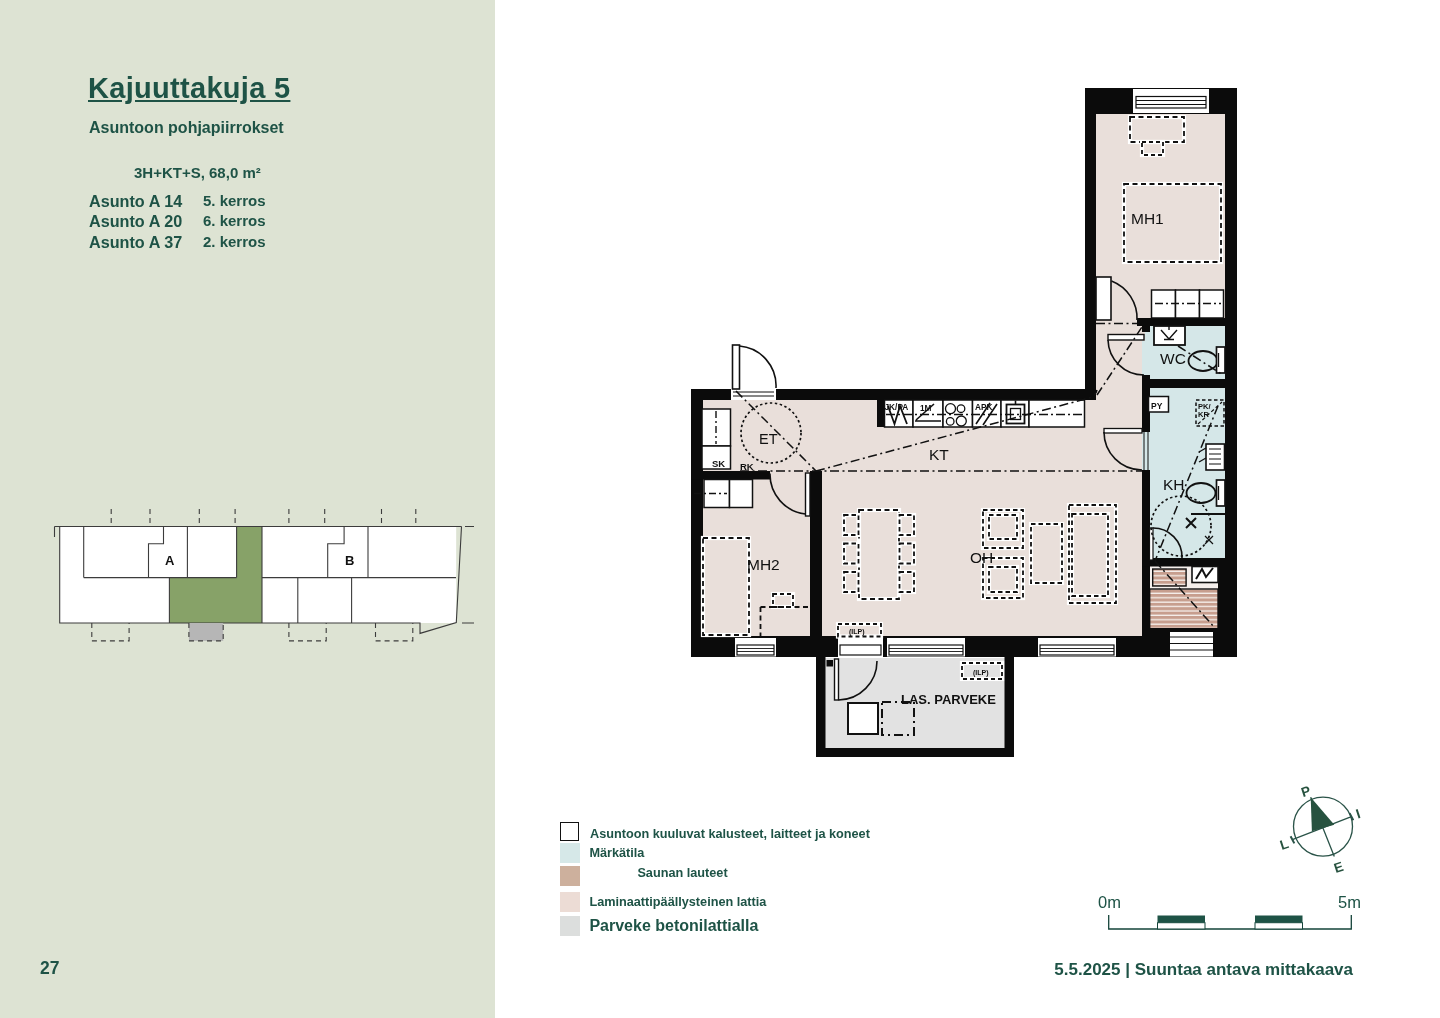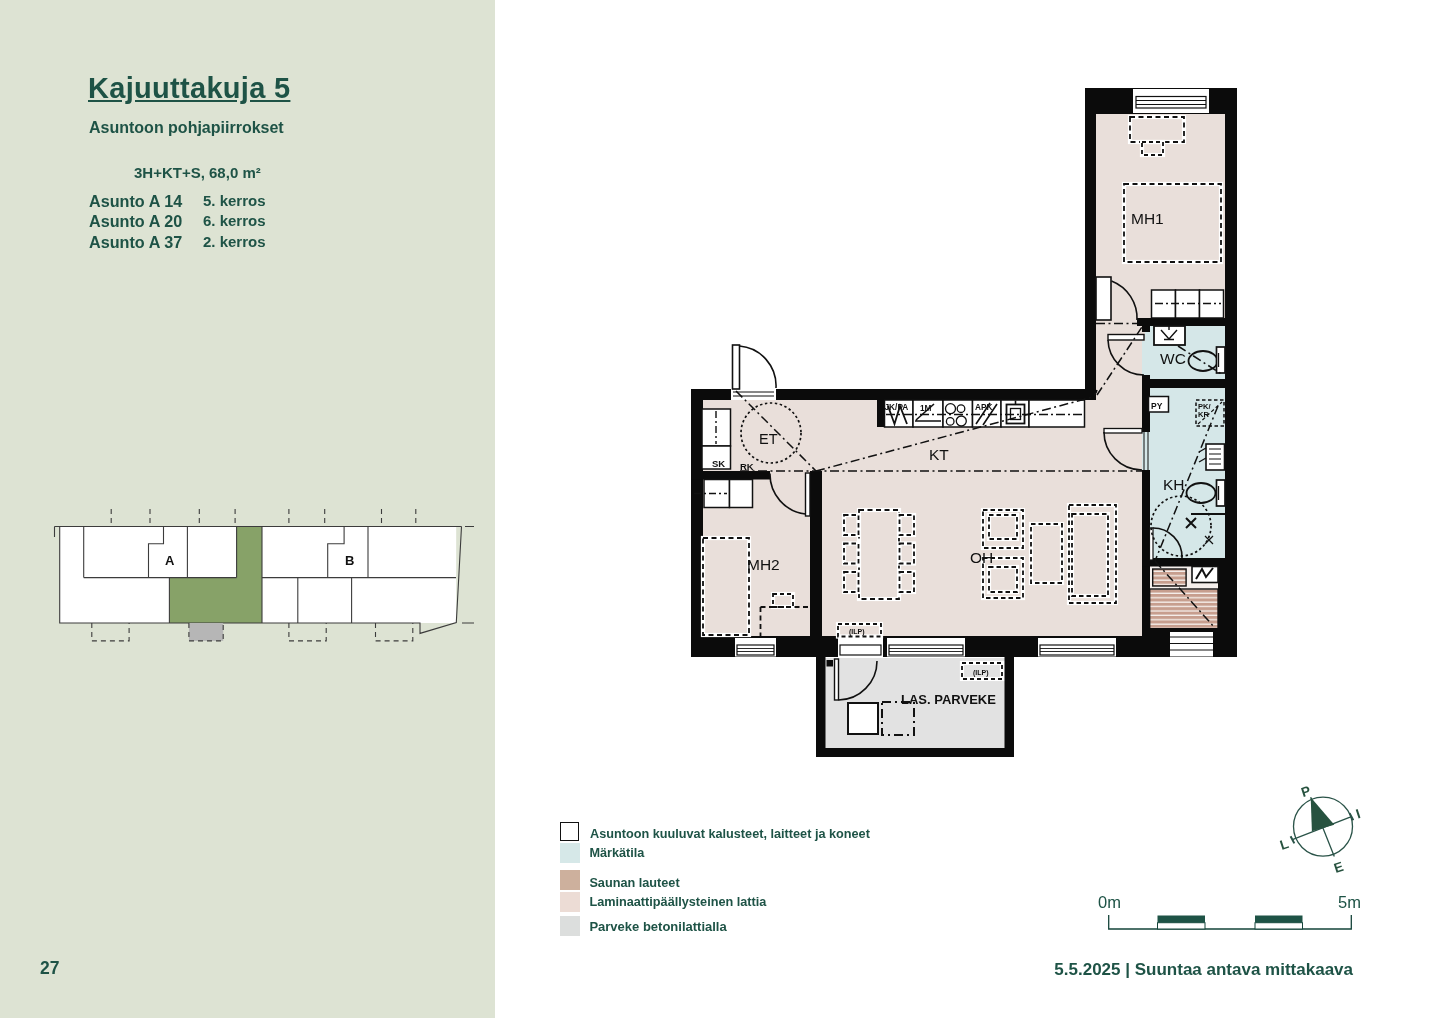--- a/index.html
+++ b/index.html
@@ -39,33 +39,33 @@
   <div style="display:flex;align-items:flex-end;height:24.3px;">
     <div style="width:17px;height:17px;background:#fff;border:1.6px solid #111;"></div>
     <div class="grn" style="margin-left:11px;font-size:12.7px;font-weight:600;">Asuntoon kuuluvat kalusteet, laitteet ja koneet</div>
   </div>
 
   <div style="display:flex;align-items:center;height:24.3px;">
     <div style="width:20px;height:20px;background:#d6e8e8;"></div>
     <div class="grn" style="margin-left:9.4px;font-size:12.7px;font-weight:600;">Märkätila</div>
   </div>
 
-  <div style="display:flex;align-items:flex-end;height:24.3px;">
+  <div style="display:flex;align-items:flex-start;height:24.3px;gap:48px;">
     <div style="width:20px;height:20px;background:#cdb09d;"></div>
     <div class="grn" style="margin-left:9.4px;font-size:12.7px;font-weight:600;">Saunan lauteet</div>
   </div>
 
   <div style="display:flex;align-items:center;height:24.3px;">
     <div style="width:20px;height:20px;background:#ecdcd5;"></div>
     <div class="grn" style="margin-left:9.4px;font-size:12.7px;font-weight:600;">Laminaattipäällysteinen lattia</div>
   </div>
 
   <div style="display:flex;align-items:center;height:24.3px;">
     <div style="width:20px;height:20px;background:#dcdedd;"></div>
-    <div class="grn" style="margin-left:9.4px;font-size:13px;font-weight:600;">Parveke betonilattialla</div>
+    <div class="grn" style="margin-left:9.4px;font-size:16px;font-weight:600;">Parveke betonilattialla</div>
   </div>
 </div>
 
 <svg class="abs" style="left:0;top:0;" width="1440" height="1018" viewBox="0 0 1440 1018">
 <defs>
 <pattern id="lauteet" width="8" height="4.4" patternUnits="userSpaceOnUse">
   <rect width="8" height="4.4" fill="#c79e8e"></rect>
   <rect y="3.1" width="8" height="1.3" fill="#f6f0ec"></rect>
 </pattern>
 </defs>

